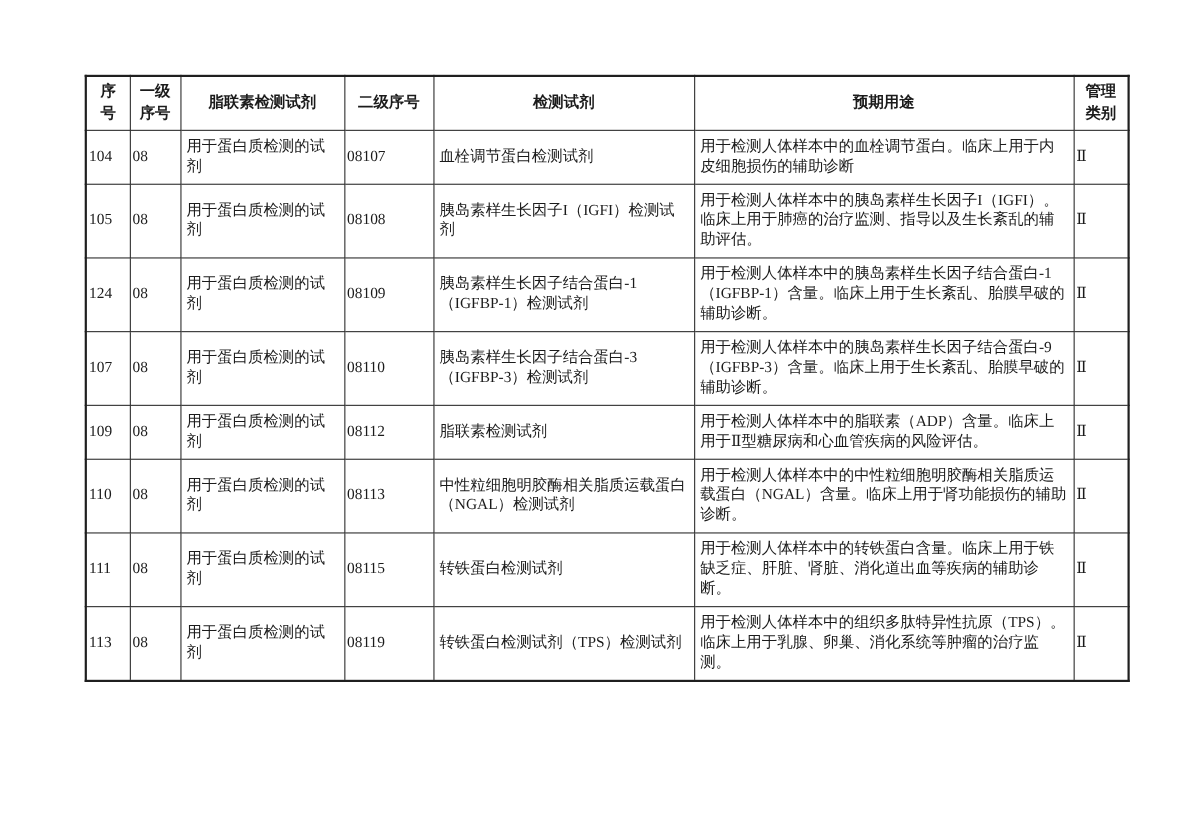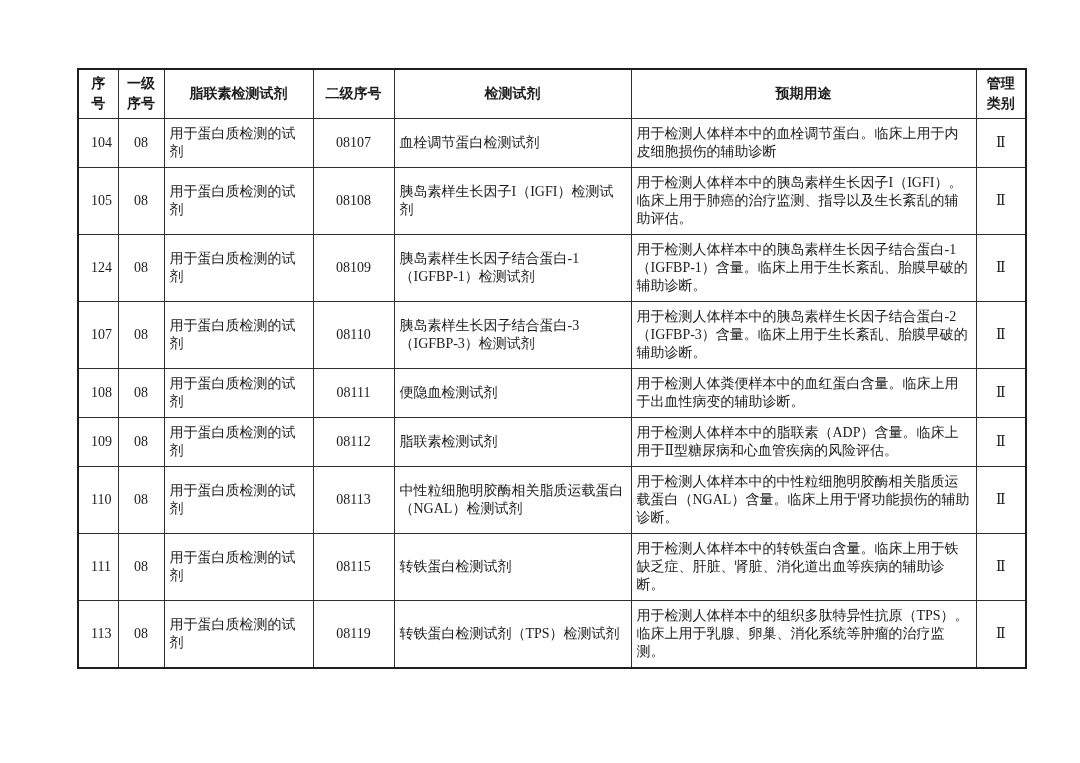--- a/index.html
+++ b/index.html
@@ -38,22 +38,22 @@
     overflow: hidden;
   }
   table.catalog th {
     font-weight: bold;
     text-align: center;
     padding: 4px 2px;
     line-height: 20px;
   }
   .pre { white-space: pre-line; }
   td.c {
-    text-align: center;
-    padding: 6px 12px;
+    text-align: left;
+    padding: 6px 2px;
   }
   td.t {
     text-align: left;
     padding: 6px 5px;
   }
 </style>
 </head>
 <body>
 
 <div class="page">
@@ -108,30 +108,21 @@
     <td class="t">胰岛素样生长因子结合蛋白-1（IGFBP-1）检测试剂</td>
     <td class="t">用于检测人体样本中的胰岛素样生长因子结合蛋白-1（IGFBP-1）含量。临床上用于生长紊乱、胎膜早破的辅助诊断。</td>
     <td class="c">Ⅱ</td>
   </tr>
         <tr>
     <td class="c">107</td>
     <td class="c">08</td>
     <td class="t">用于蛋白质检测的试剂</td>
     <td class="c">08110</td>
     <td class="t">胰岛素样生长因子结合蛋白-3（IGFBP-3）检测试剂</td>
-    <td class="t">用于检测人体样本中的胰岛素样生长因子结合蛋白-2（IGFBP-3）含量。临床上用于生长紊乱、胎膜早破的辅助诊断。</td>
-    <td class="c">Ⅱ</td>
-  </tr>
-        <tr>
-    <td class="c">108</td>
-    <td class="c">08</td>
-    <td class="t">用于蛋白质检测的试剂</td>
-    <td class="c">08111</td>
-    <td class="t">便隐血检测试剂</td>
-    <td class="t">用于检测人体粪便样本中的血红蛋白含量。临床上用于出血性病变的辅助诊断。</td>
+    <td class="t">用于检测人体样本中的胰岛素样生长因子结合蛋白-9（IGFBP-3）含量。临床上用于生长紊乱、胎膜早破的辅助诊断。</td>
     <td class="c">Ⅱ</td>
   </tr>
         <tr>
     <td class="c">109</td>
     <td class="c">08</td>
     <td class="t">用于蛋白质检测的试剂</td>
     <td class="c">08112</td>
     <td class="t">脂联素检测试剂</td>
     <td class="t">用于检测人体样本中的脂联素（ADP）含量。临床上用于Ⅱ型糖尿病和心血管疾病的风险评估。</td>
     <td class="c">Ⅱ</td>

